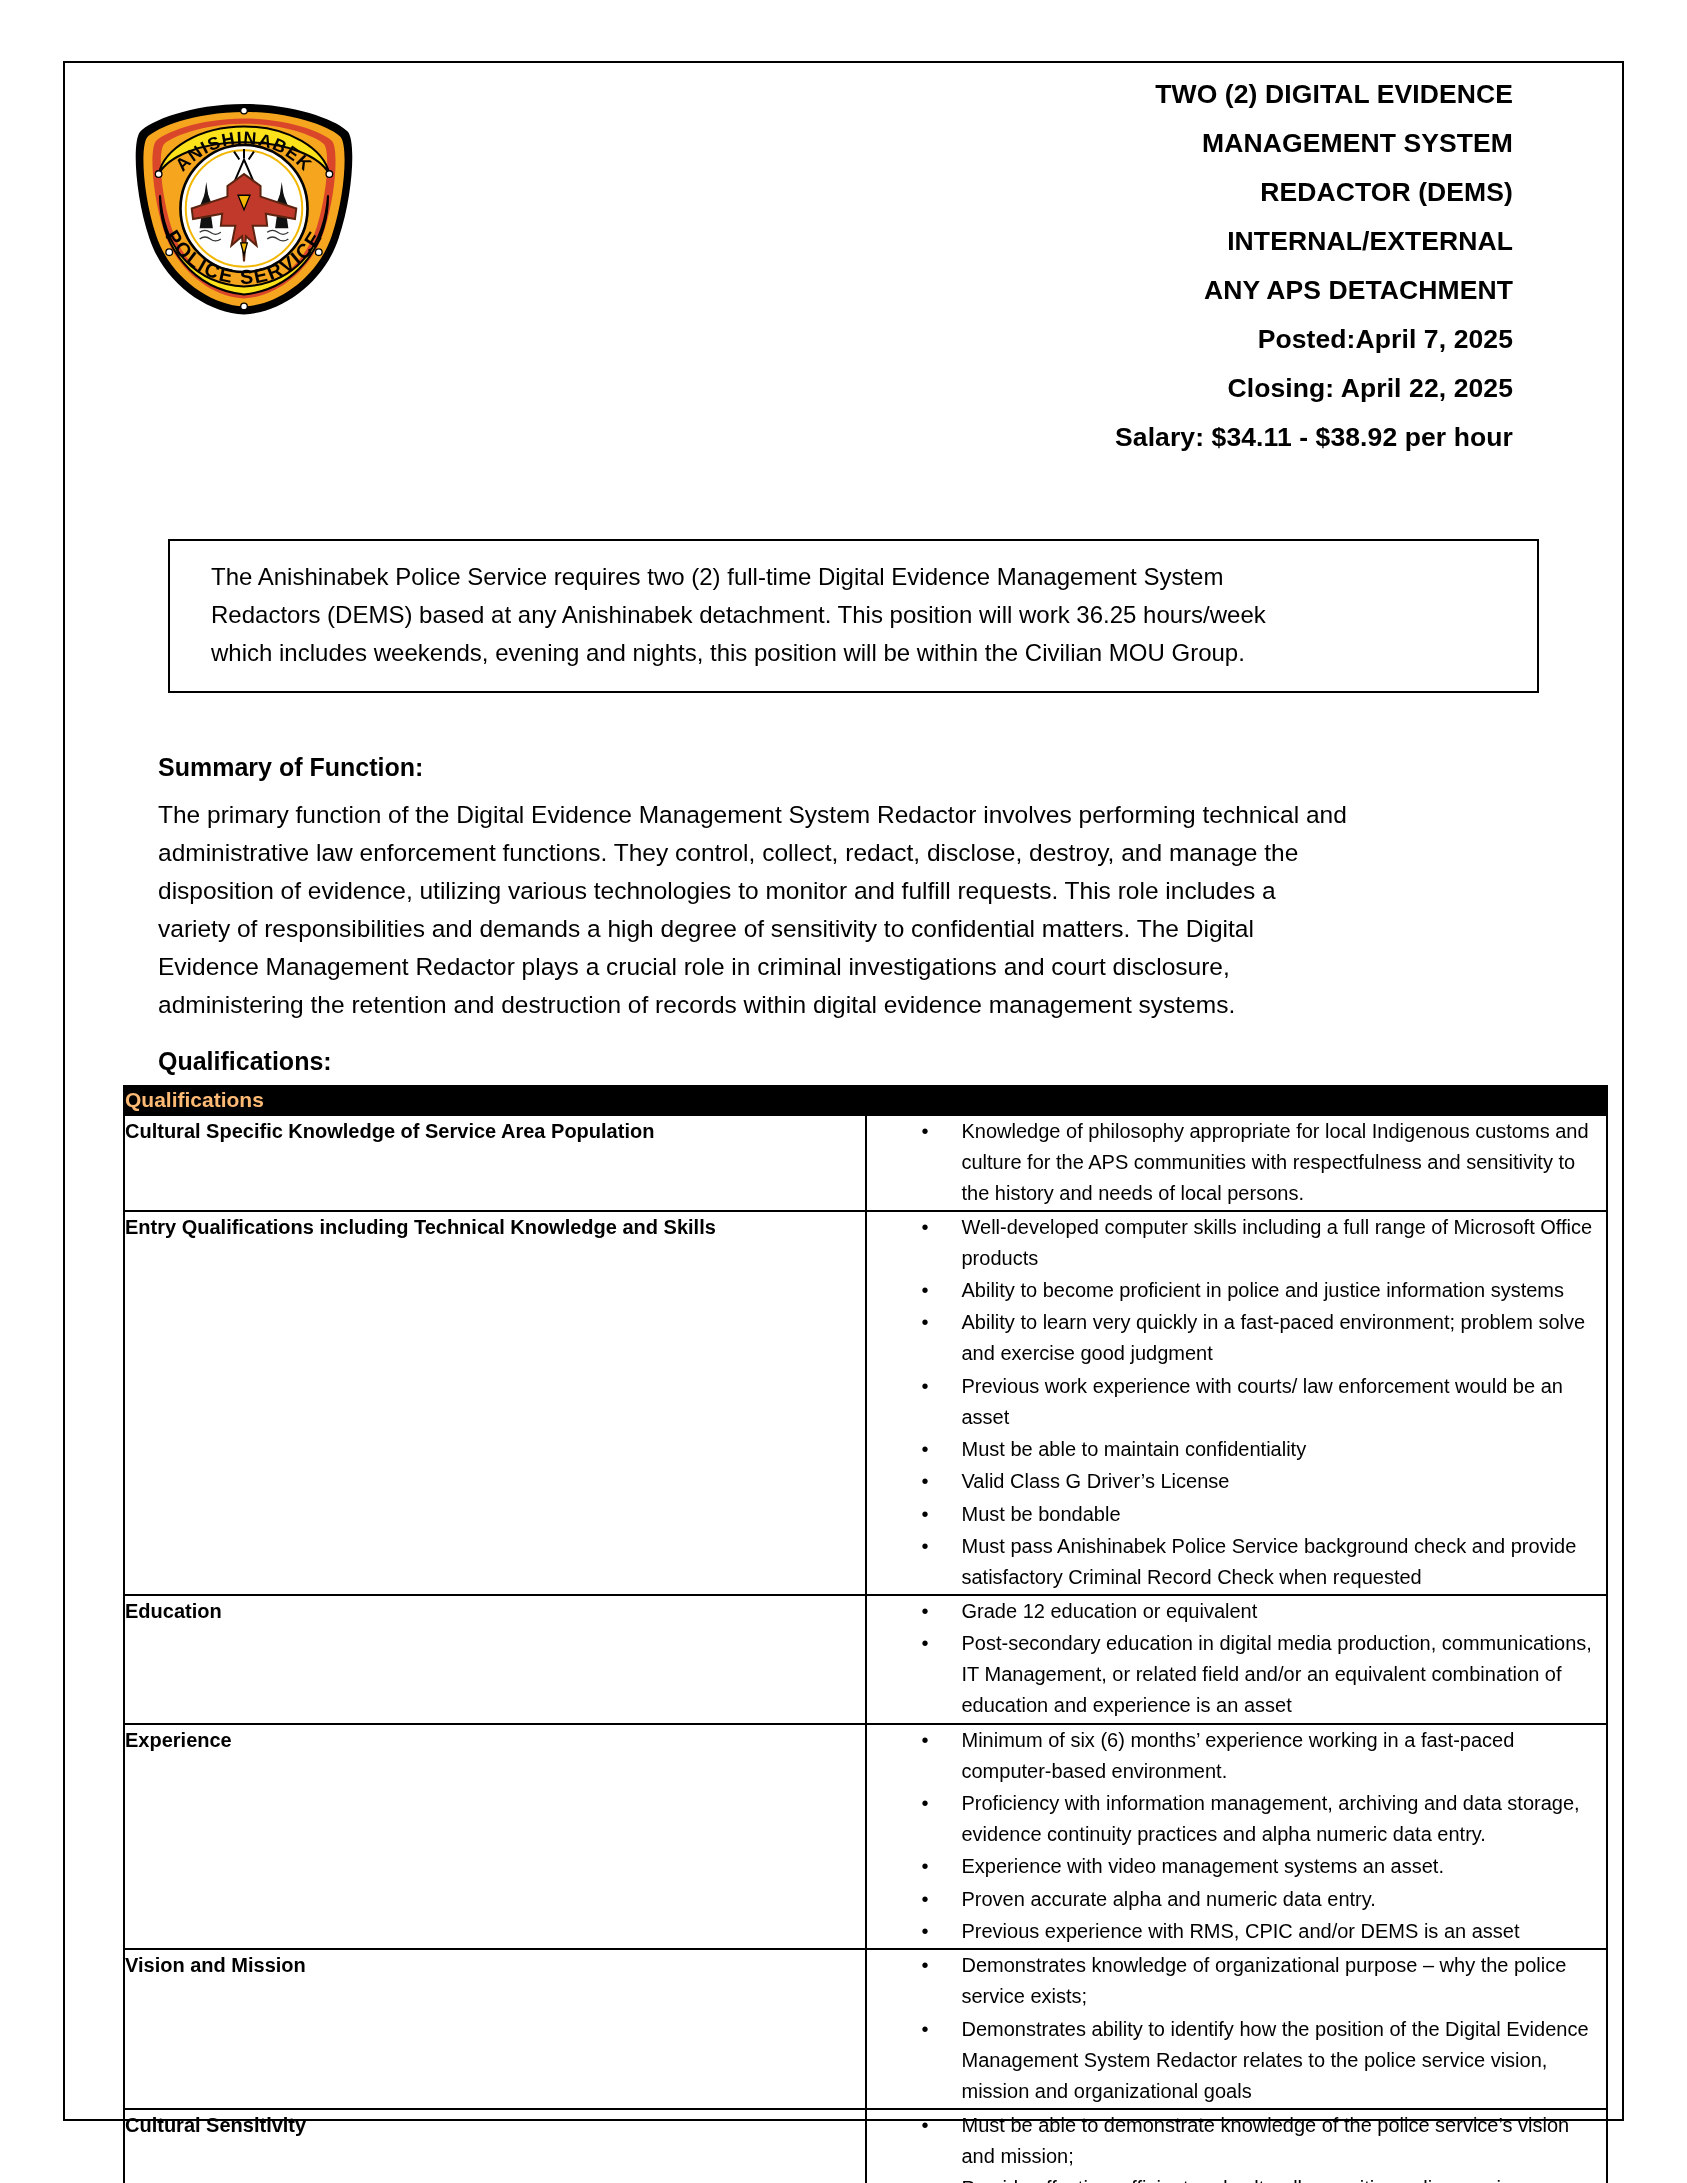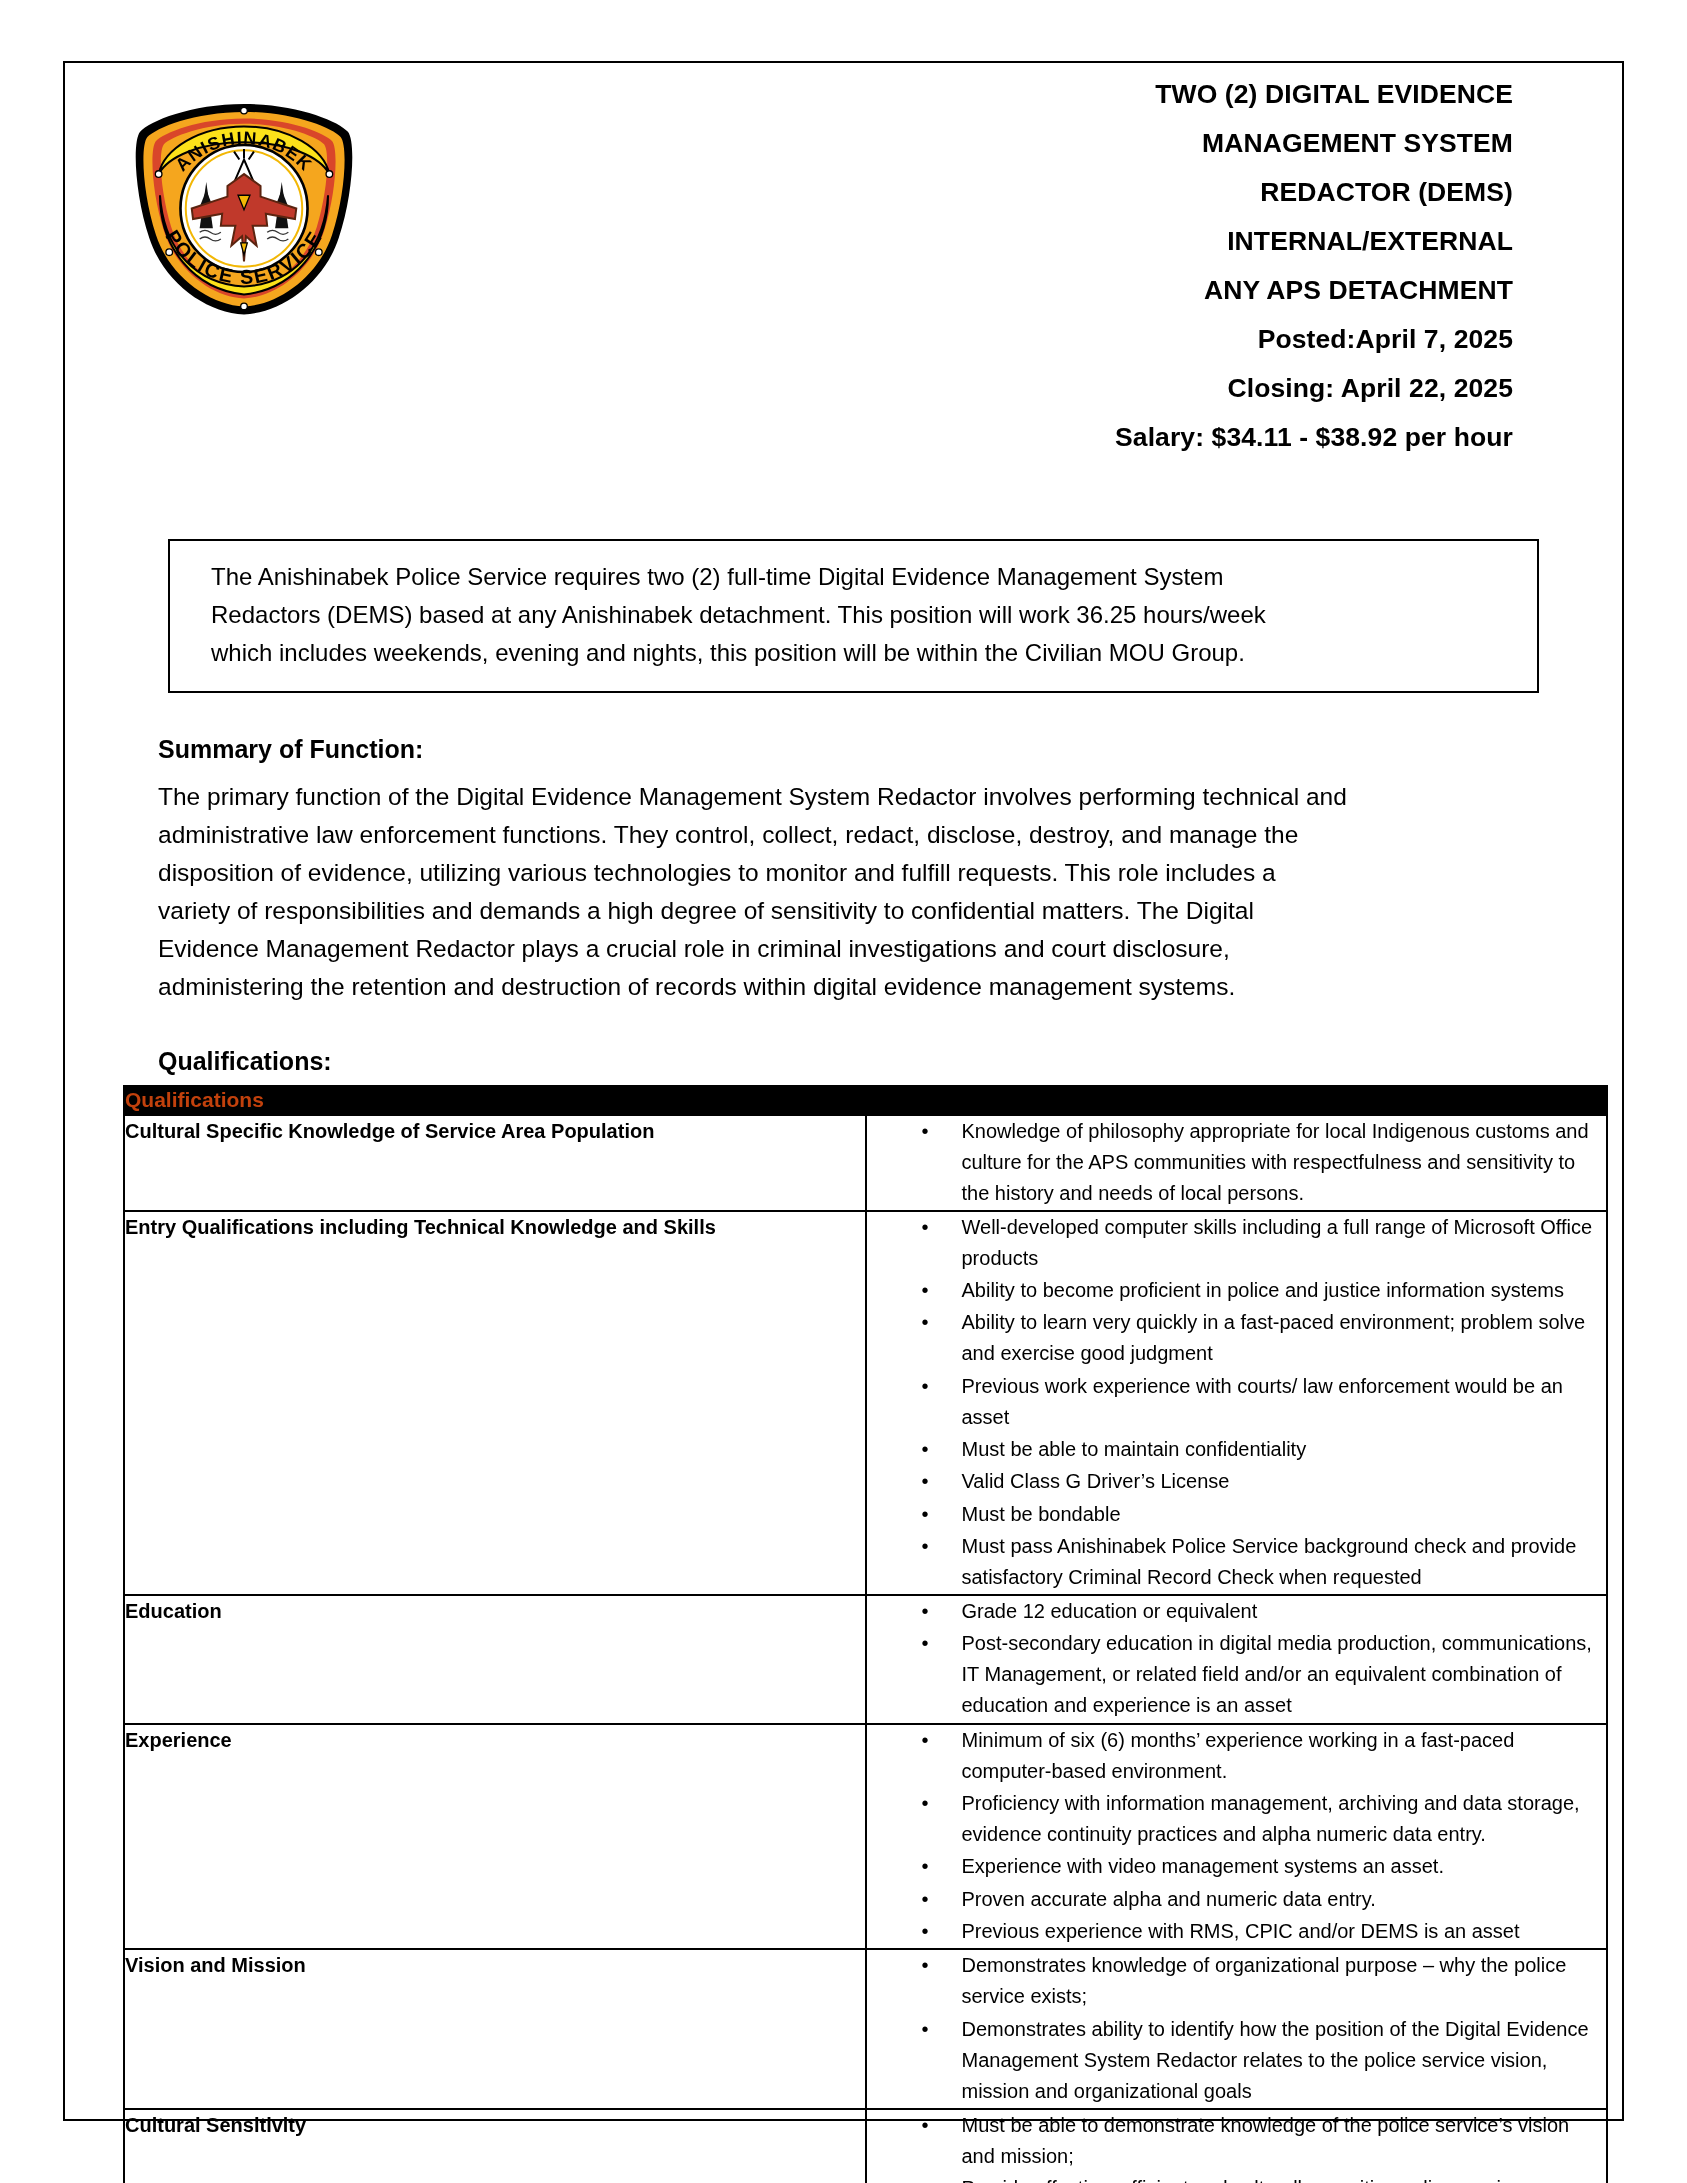--- a/index.html
+++ b/index.html
@@ -75,21 +75,21 @@
     font-size: 24px;
     line-height: 38px;
     white-space: nowrap;
     margin-left: 20px;
   }
 
   
   #summary-section {
     position: absolute;
     left: 0;
-    top: 664px;
+    top: 682px;
     width: 100%;
   }
   #summary-heading {
     font-size: 25px;
     font-weight: bold;
     margin-left: 93px;
     line-height: 44px;
   }
   #summary-body {
     margin-left: 93px;
@@ -120,21 +120,21 @@
     border-collapse: collapse;
     table-layout: fixed;
   }
   #qualifications-table td, #qualifications-table th {
     border: 2px solid #000000;
     vertical-align: top;
     padding: 0;
   }
   .tbl-header-cell {
     background: #000000;
-    color: #c2410c;
+    color: #fdba74;
     font-size: 21px;
     font-weight: bold;
     text-align: left;
     padding: 4px 6.6px 6.6px 6.6px;
     line-height: 26.5px;
     border: 2px solid #000000;
   }
   .cat-cell {
     width: 255px;
     font-size: 20px;

